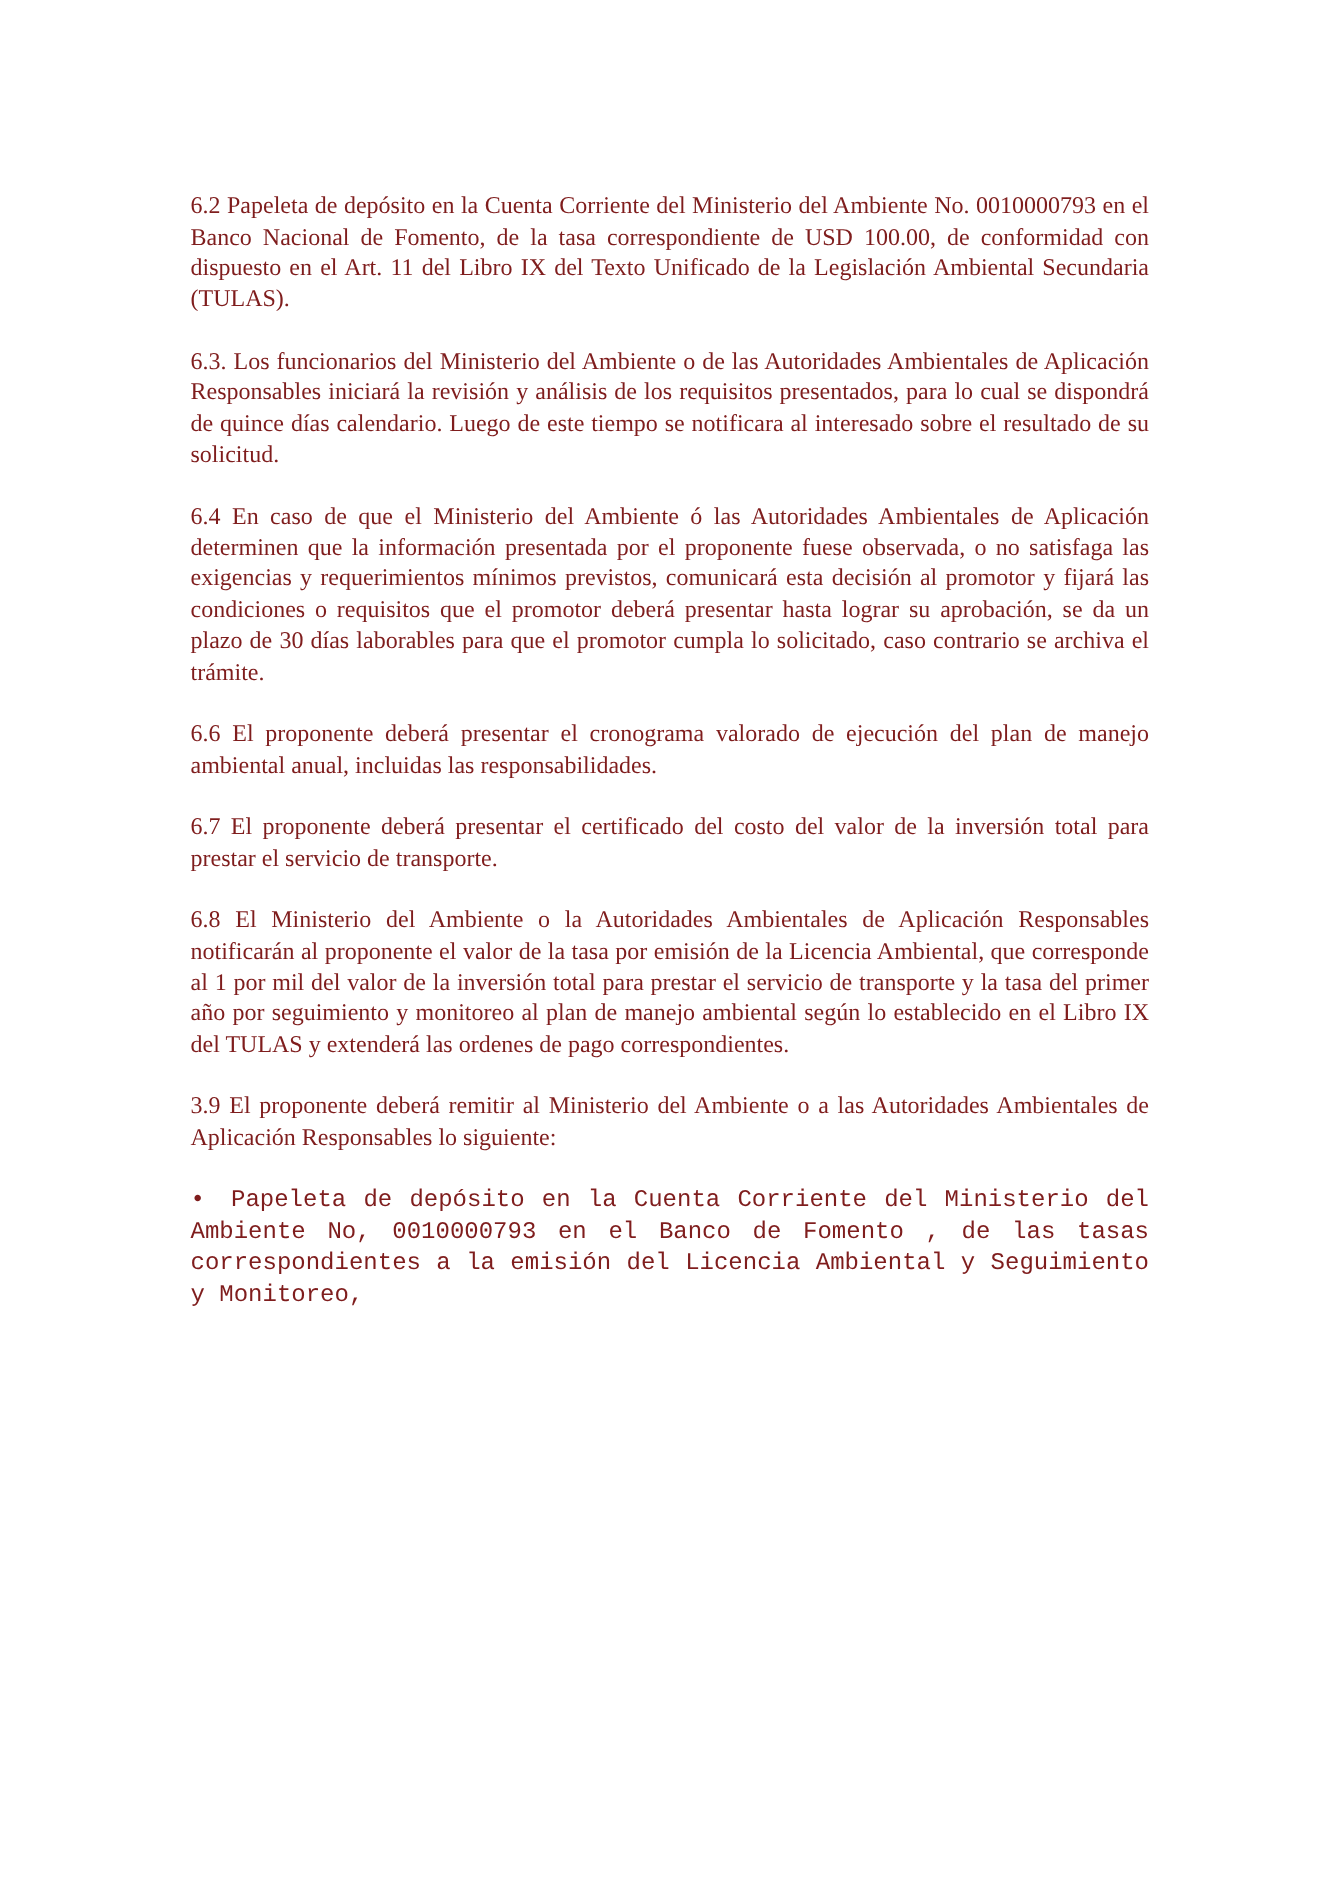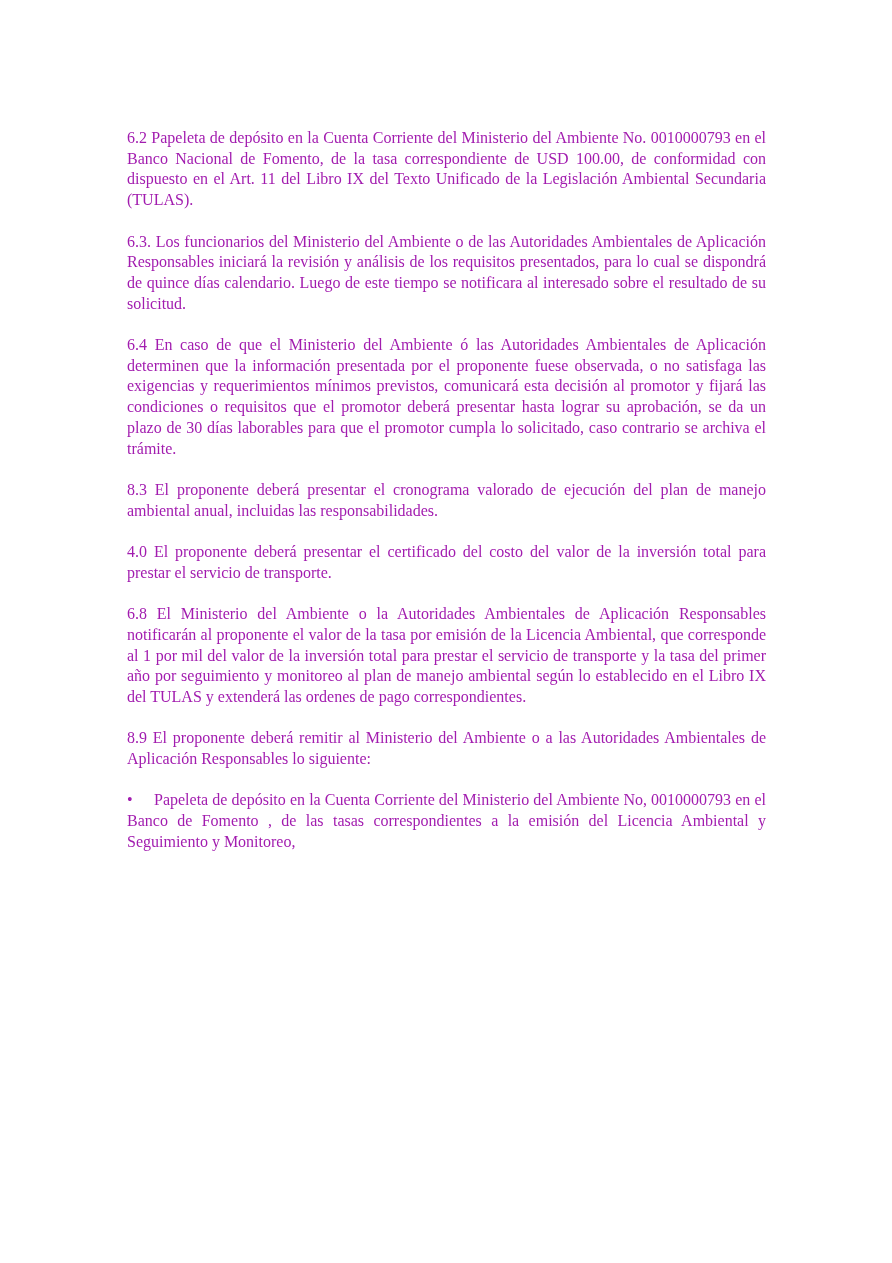--- a/index.html
+++ b/index.html
@@ -5,41 +5,42 @@
   html, body { margin: 0; padding: 0; background: #ffffff; }
   body { width: 892px; height: 1263px; position: relative; overflow: hidden; }
   .page {
     position: absolute;
     left: 127px;
     top: 128px;
     width: 639px;
     font-family: "Liberation Serif", "DejaVu Serif", serif;
     font-size: 16px;
     line-height: 20.7px;
-    color: #a21caf;
+    color: #7f1d1d;
   }
   .para {
     margin: 0 0 20.7px 0;
     text-align: justify;
   }
   .bullet {
     margin: 0 0 20.7px 0;
     text-align: justify;
+    font-family: Liberation Mono, monospace;
   }
   .bullet-mark {
     display: inline-block;
     width: 27px;
   }
 </style>
 </head>
 <body>
 
 <div class="page">
   <p class="para">6.2 Papeleta de depósito en la Cuenta Corriente del Ministerio del Ambiente No. 0010000793 en el Banco Nacional de Fomento, de la tasa correspondiente de USD 100.00, de conformidad con dispuesto en el Art. 11 del Libro IX del Texto Unificado de la Legislación Ambiental Secundaria (TULAS).</p>
   <p class="para">6.3. Los funcionarios del Ministerio del Ambiente o de las Autoridades Ambientales de Aplicación Responsables iniciará la revisión y análisis de los requisitos presentados, para lo cual se dispondrá de quince días calendario.  Luego de este tiempo se notificara al interesado sobre el resultado de su solicitud.</p>
   <p class="para">6.4 En caso de que el Ministerio del Ambiente ó las Autoridades Ambientales de Aplicación determinen que la información presentada por el proponente fuese observada, o no satisfaga las exigencias y requerimientos mínimos previstos, comunicará esta decisión al promotor y fijará las condiciones o requisitos que el promotor deberá presentar hasta lograr su aprobación, se da un plazo de 30 días laborables para que el promotor cumpla lo solicitado, caso contrario se archiva el trámite.</p>
-  <p class="para">8.3 El proponente deberá presentar el cronograma valorado de ejecución del plan de manejo ambiental anual, incluidas las responsabilidades.</p>
-  <p class="para">4.0 El proponente deberá presentar el certificado del costo del valor de la inversión total para prestar el servicio de transporte.</p>
+  <p class="para">6.6 El proponente deberá presentar el cronograma valorado de ejecución del plan de manejo ambiental anual, incluidas las responsabilidades.</p>
+  <p class="para">6.7 El proponente deberá presentar el certificado del costo del valor de la inversión total para prestar el servicio de transporte.</p>
   <p class="para">6.8 El Ministerio del Ambiente o la Autoridades Ambientales de Aplicación Responsables  notificarán al proponente el valor de la tasa por emisión de la Licencia Ambiental, que  corresponde al 1 por mil del valor de la inversión total para prestar el servicio de transporte y la tasa del primer año por seguimiento y monitoreo al plan de manejo ambiental según lo establecido en el Libro IX del TULAS y extenderá las ordenes de pago correspondientes.</p>
-  <p class="para">8.9 El proponente deberá remitir al Ministerio del Ambiente o a las Autoridades Ambientales de Aplicación Responsables  lo siguiente:</p>
+  <p class="para">3.9 El proponente deberá remitir al Ministerio del Ambiente o a las Autoridades Ambientales de Aplicación Responsables  lo siguiente:</p>
 
   <p class="bullet"><span class="bullet-mark">•</span><span>Papeleta de depósito  en la Cuenta Corriente del Ministerio del Ambiente No, 0010000793 en el Banco de Fomento , de las tasas correspondientes  a la  emisión del Licencia Ambiental y Seguimiento y Monitoreo,</span></p>
 </div>
 
 </body></html>

